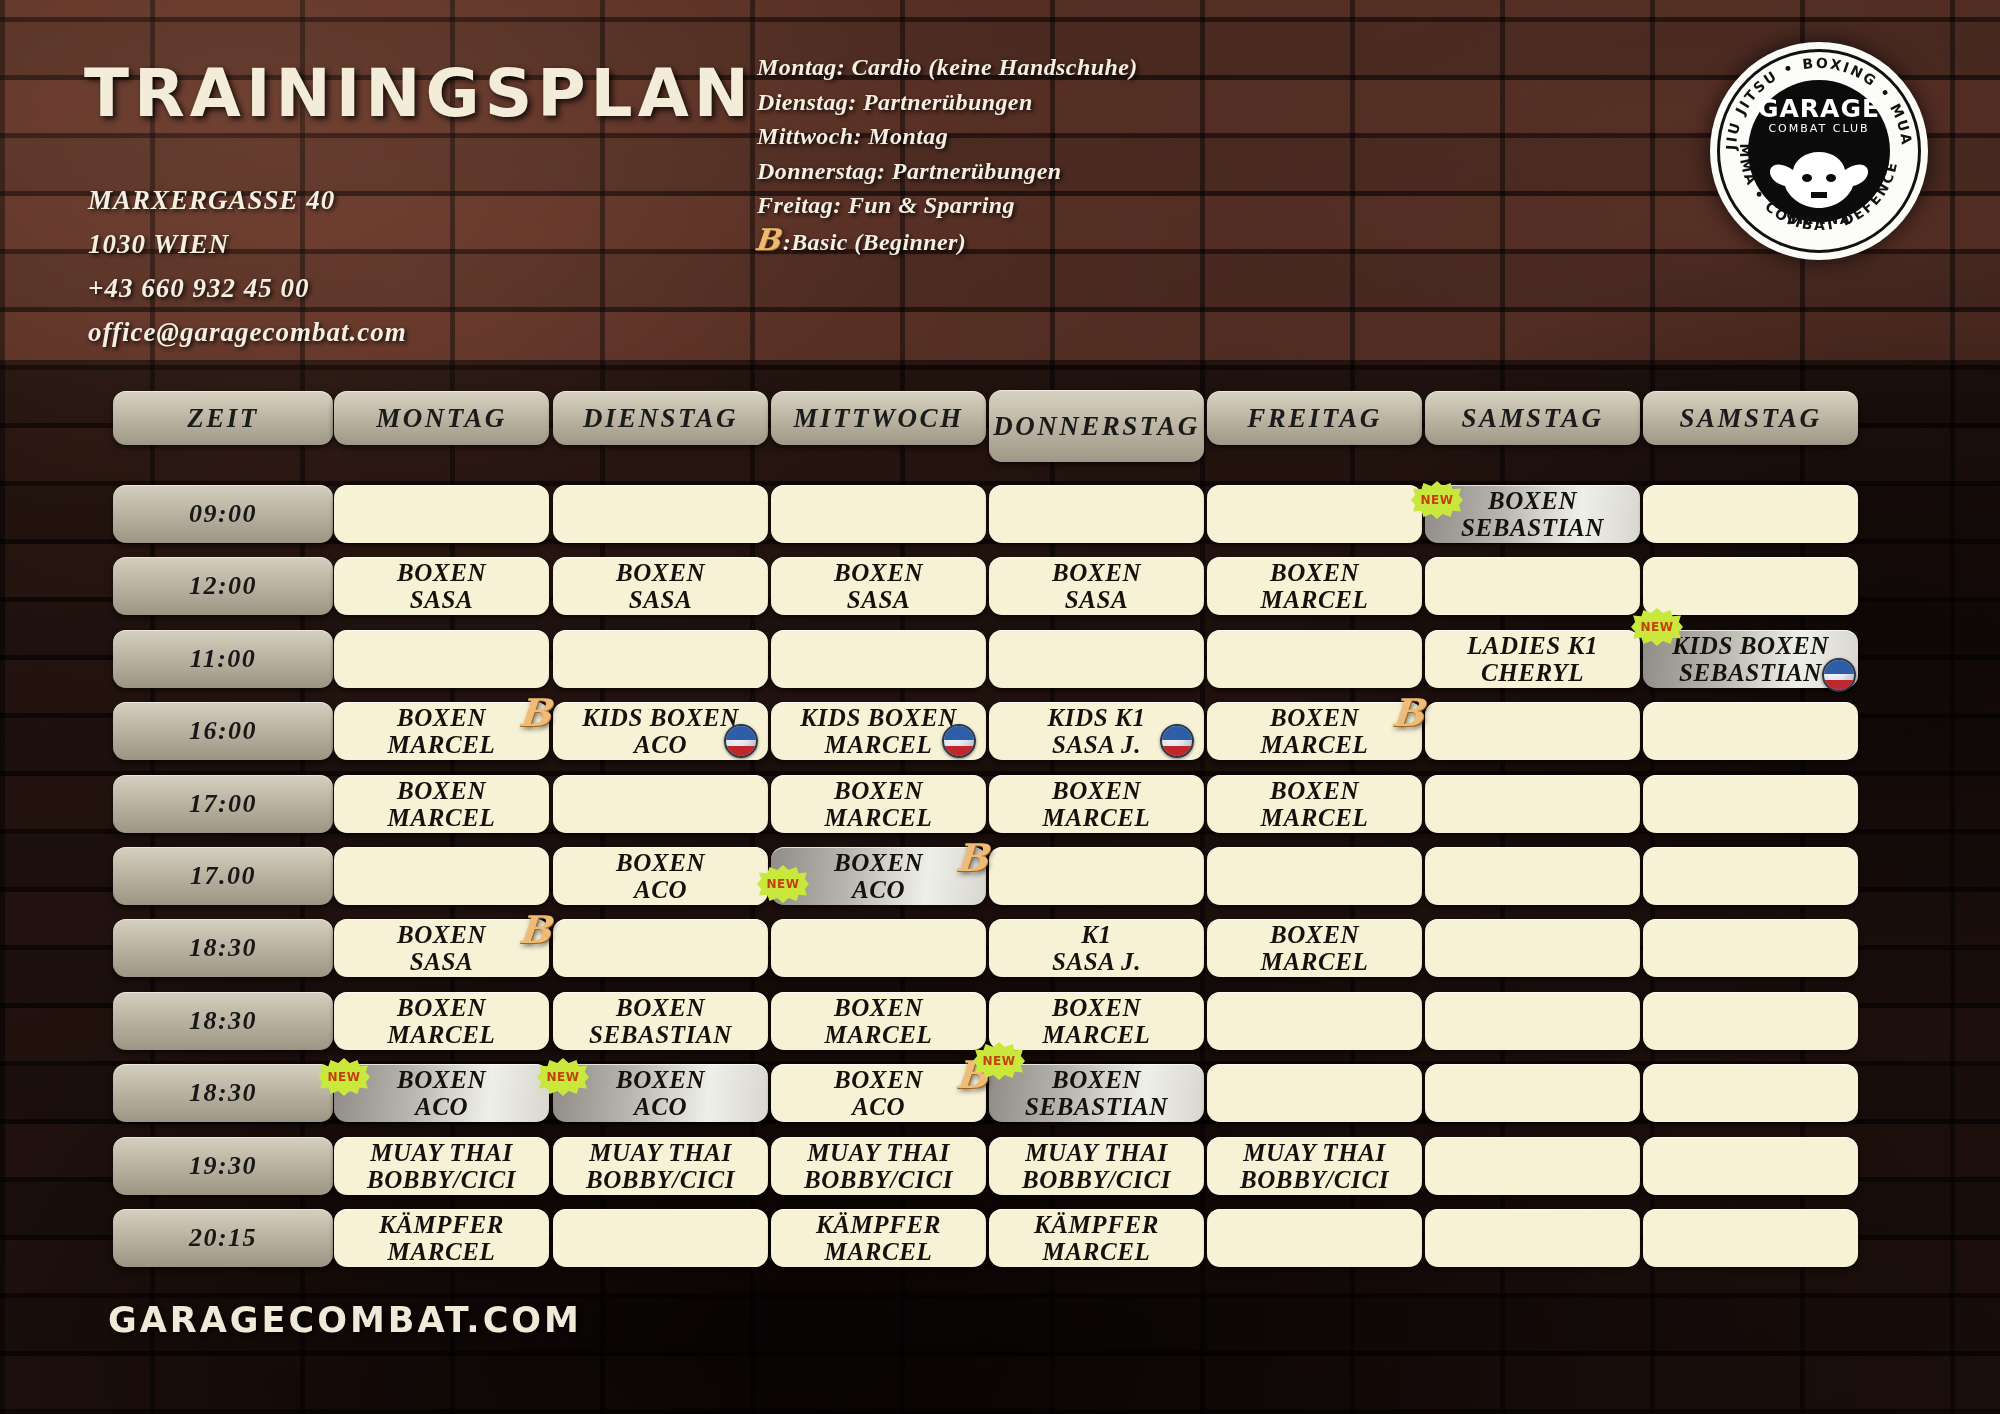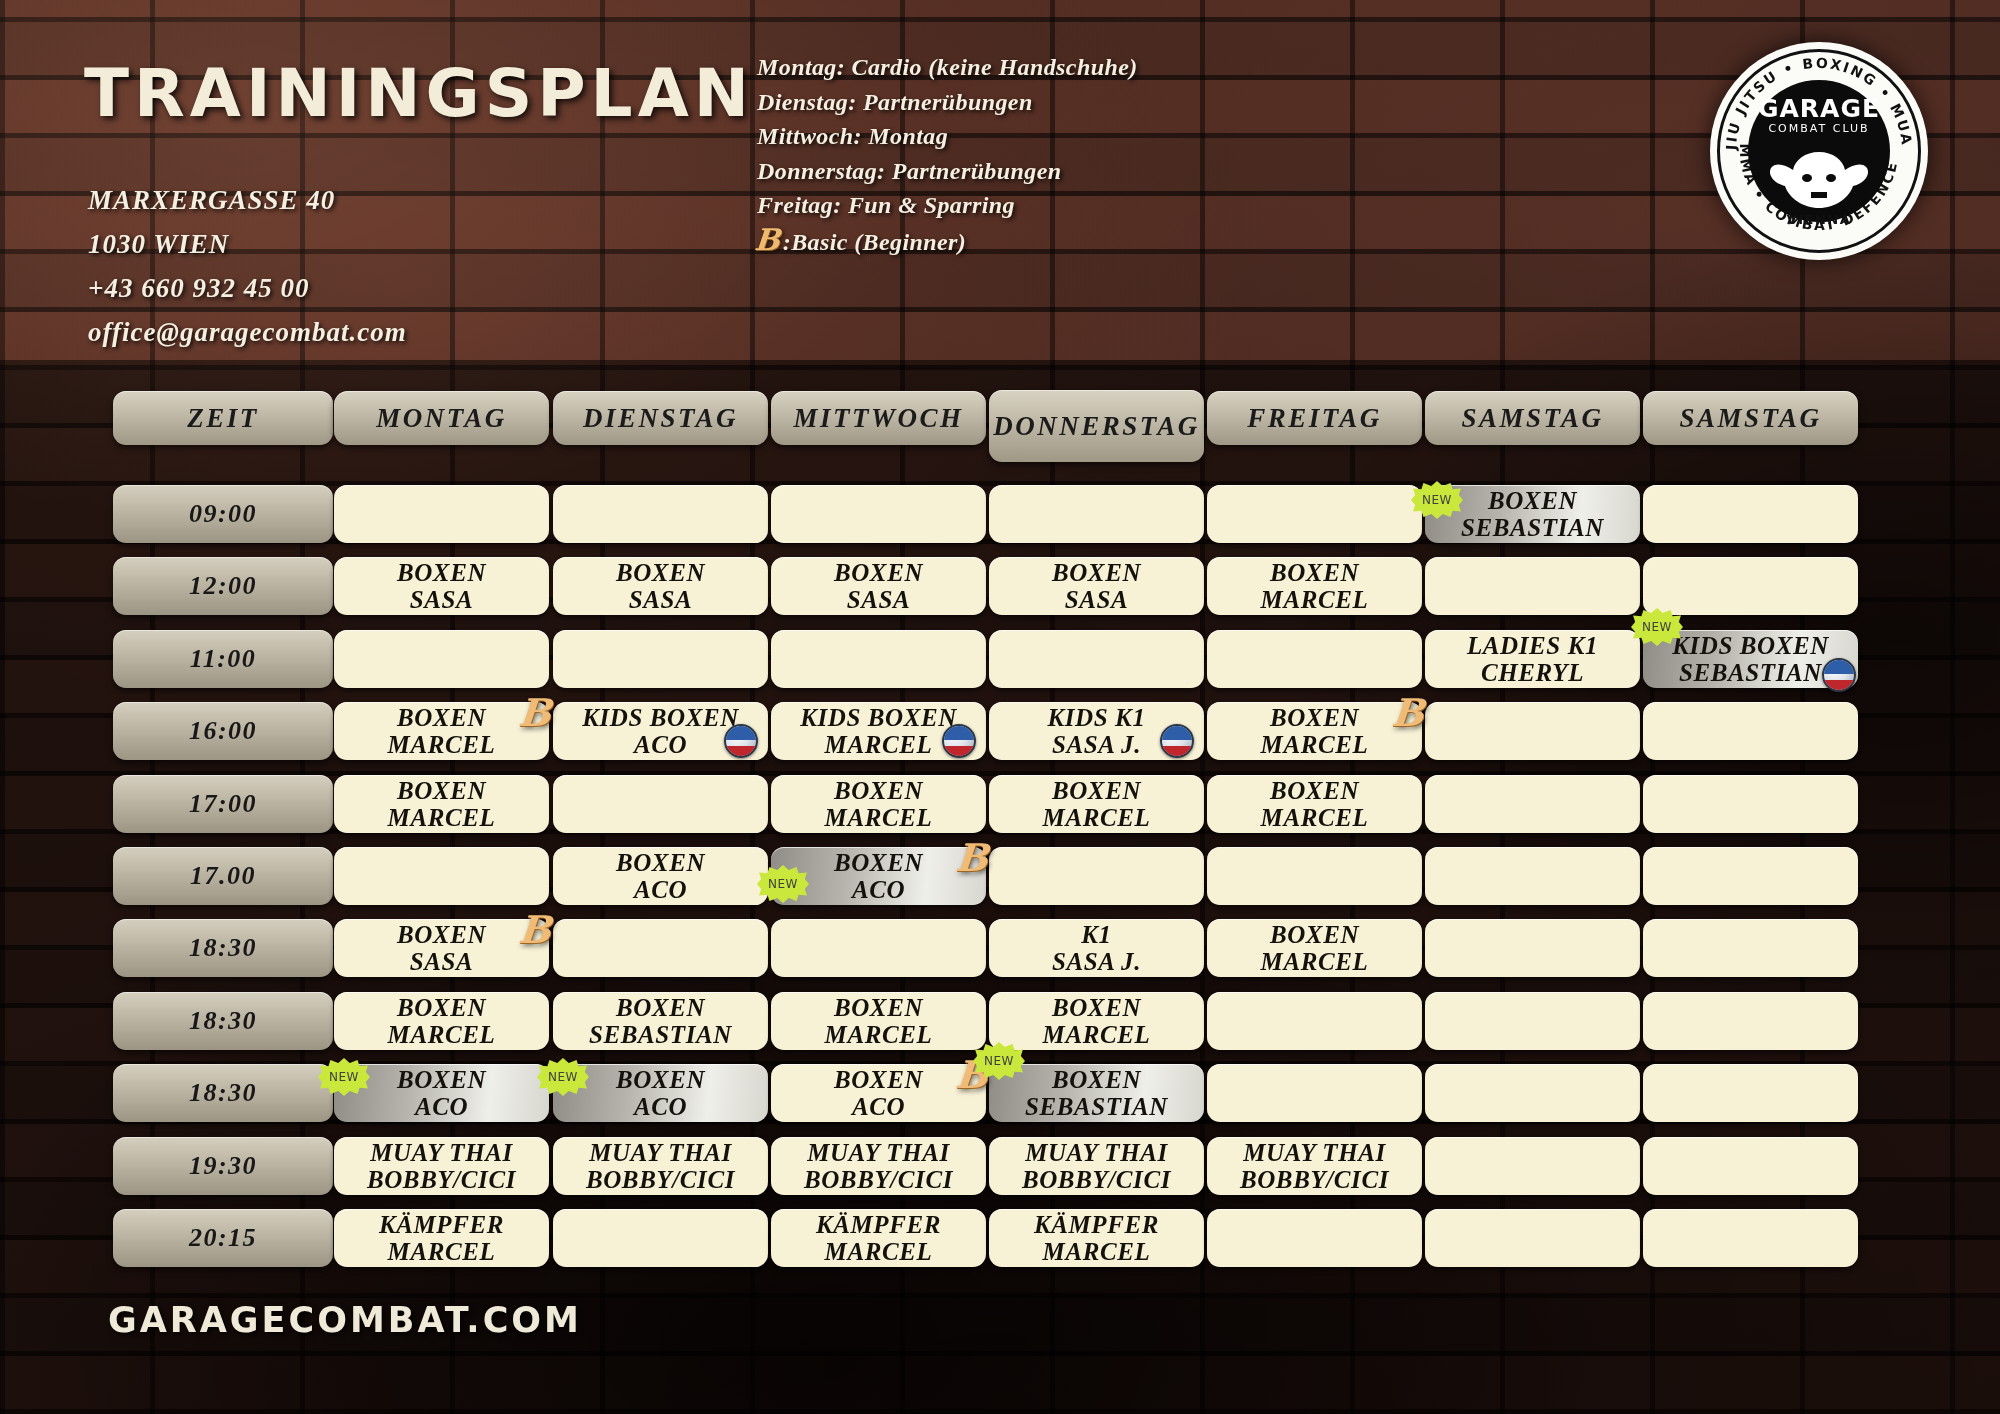--- a/index.html
+++ b/index.html
@@ -194,23 +194,23 @@
   .slot.grey {
     background: linear-gradient(95deg, #8f8d85 0%, #b6b4ac 35%, #efefe9 72%, #d7d6cf 100%);
   }
   .slot .l1, .slot .l2 { display: block; white-space: nowrap; }
 
   
   .new-badge {
     position: absolute;
     width: 52px; height: 38px;
     display: flex; align-items: center; justify-content: center;
-    color: #404040;
+    color: #c2410c;
     font-family: "DejaVu Sans", sans-serif;
-    font-weight: normal;
+    font-weight: bold;
     font-style: normal;
     font-size: 12px;
     letter-spacing: 0.5px;
     background: #c9e83b;
     clip-path: polygon(50% 0%, 61% 13%, 76% 5%, 80% 22%, 96% 20%, 92% 37%, 100% 50%, 92% 63%, 96% 80%, 80% 78%, 76% 95%, 61% 87%, 50% 100%, 39% 87%, 24% 95%, 20% 78%, 4% 80%, 8% 63%, 0% 50%, 8% 37%, 4% 20%, 20% 22%, 24% 5%, 39% 13%);
     filter: drop-shadow(1px 1px 2px rgba(0,0,0,0.6));
     z-index: 6;
   }
 
   
@@ -312,21 +312,21 @@
       <ellipse cx="40" cy="36" rx="5" ry="4" fill="#0b0b0b"></ellipse>
       <ellipse cx="64" cy="36" rx="5" ry="4" fill="#0b0b0b"></ellipse>
       <path d="M44 50 h16 v6 h-16 z" fill="#0b0b0b"></path>
     </svg>
     <div style="position:absolute;left:0;right:0;top:170px;text-align:center;color:#111;font-family:'DejaVu Sans',sans-serif;font-weight:bold;font-size:13px;letter-spacing:1.5px;">VIENNA</div>
   </div>
 </div>
 
 <div id="grid">
     <div class="cell-base hdr" style="left: 113px; top: 391px; width: 220px; height: 54px;">ZEIT</div>
-    <div class="cell-base hdr" style="left: 334px; top: 391px; width: 215px; height: 54px; border-radius: 14px;">MONTAG</div>
+    <div class="cell-base hdr" style="left: 334px; top: 391px; width: 215px; height: 54px;">MONTAG</div>
     <div class="cell-base hdr" style="left: 553px; top: 391px; width: 215px; height: 54px;">DIENSTAG</div>
     <div class="cell-base hdr" style="left: 771px; top: 391px; width: 215px; height: 54px;">MITTWOCH</div>
     <div class="cell-base hdr" style="left: 989px; top: 390px; width: 215px; height: 72px;">DONNERSTAG</div>
     <div class="cell-base hdr" style="left: 1207px; top: 391px; width: 215px; height: 54px;">FREITAG</div>
     <div class="cell-base hdr" style="left: 1425px; top: 391px; width: 215px; height: 54px;">SAMSTAG</div>
     <div class="cell-base hdr" style="left: 1643px; top: 391px; width: 215px; height: 54px;">SAMSTAG</div>
     <div class="cell-base timecell" style="left: 113px; top: 485px; width: 220px; height: 58px;">09:00</div>
     <div class="cell-base slot" style="left: 334px; top: 485px; width: 215px; height: 58px;"></div>
     <div class="cell-base slot" style="left: 553px; top: 485px; width: 215px; height: 58px;"></div>
     <div class="cell-base slot" style="left: 771px; top: 485px; width: 215px; height: 58px;"></div>

